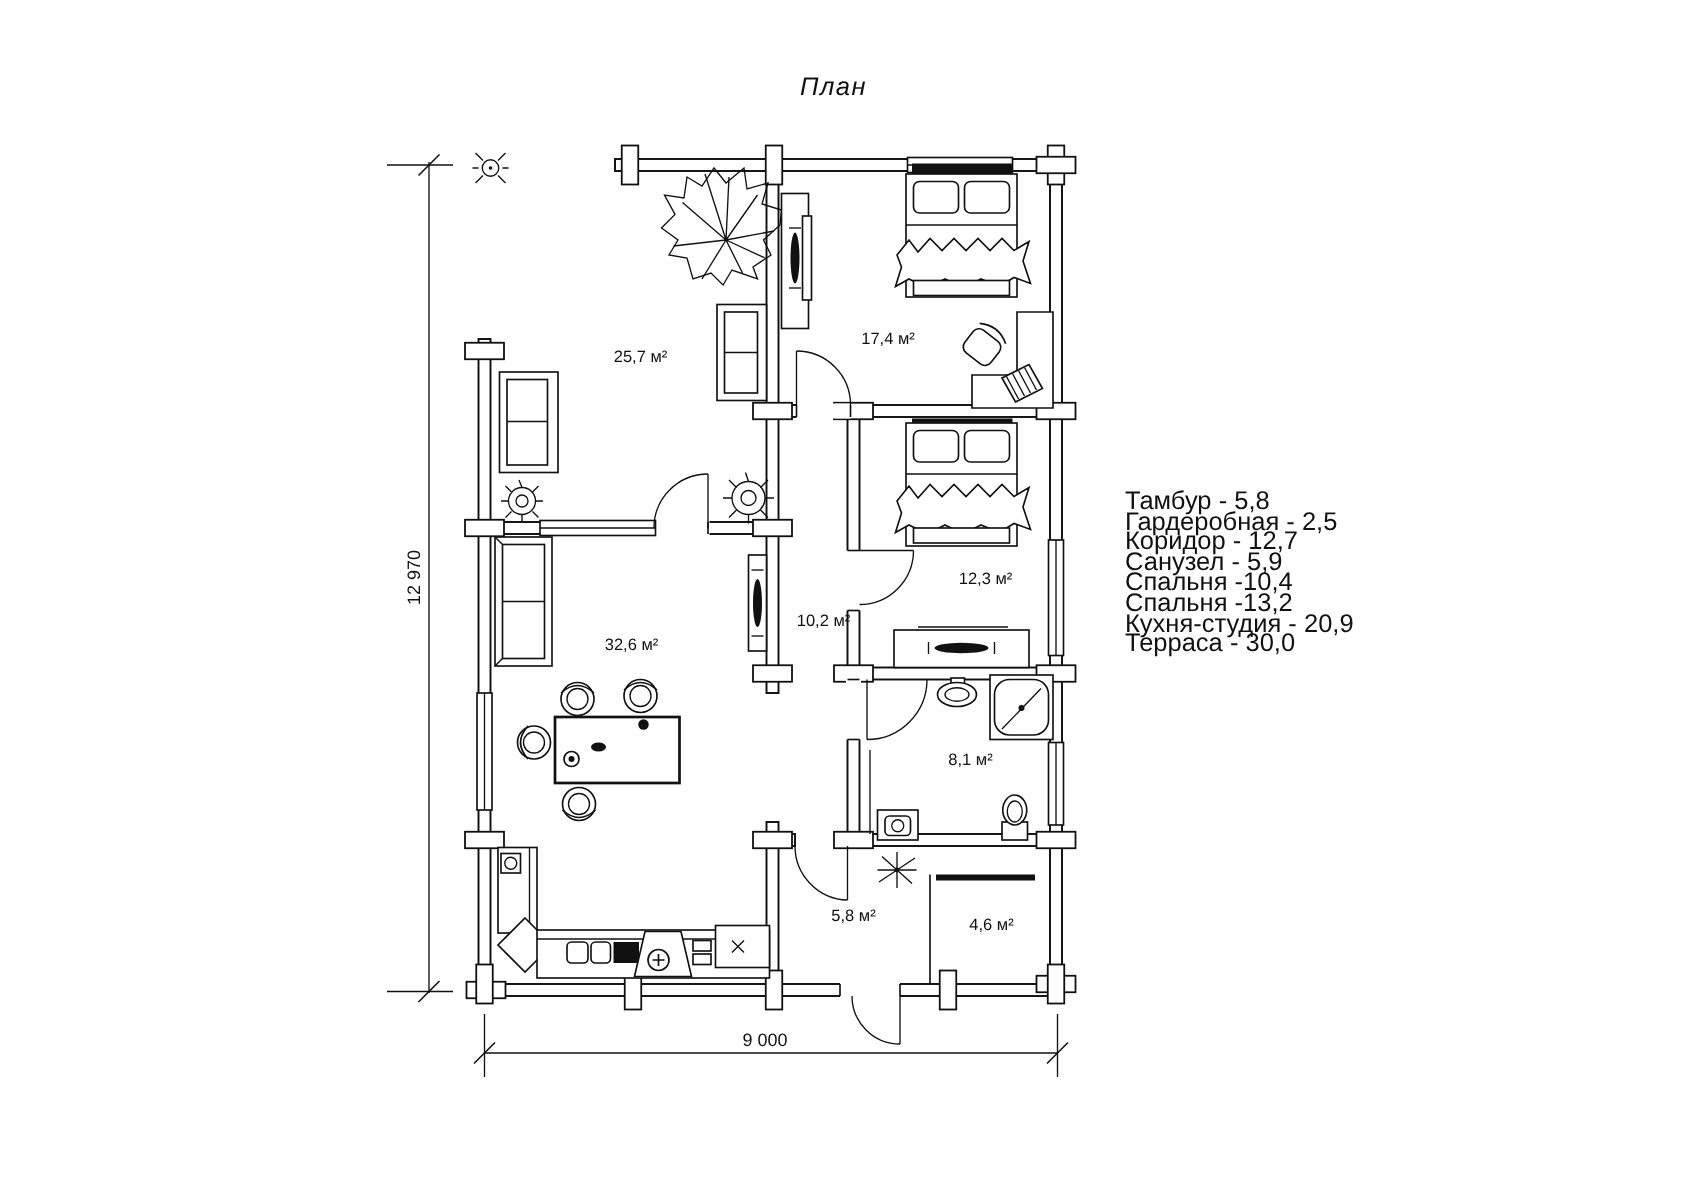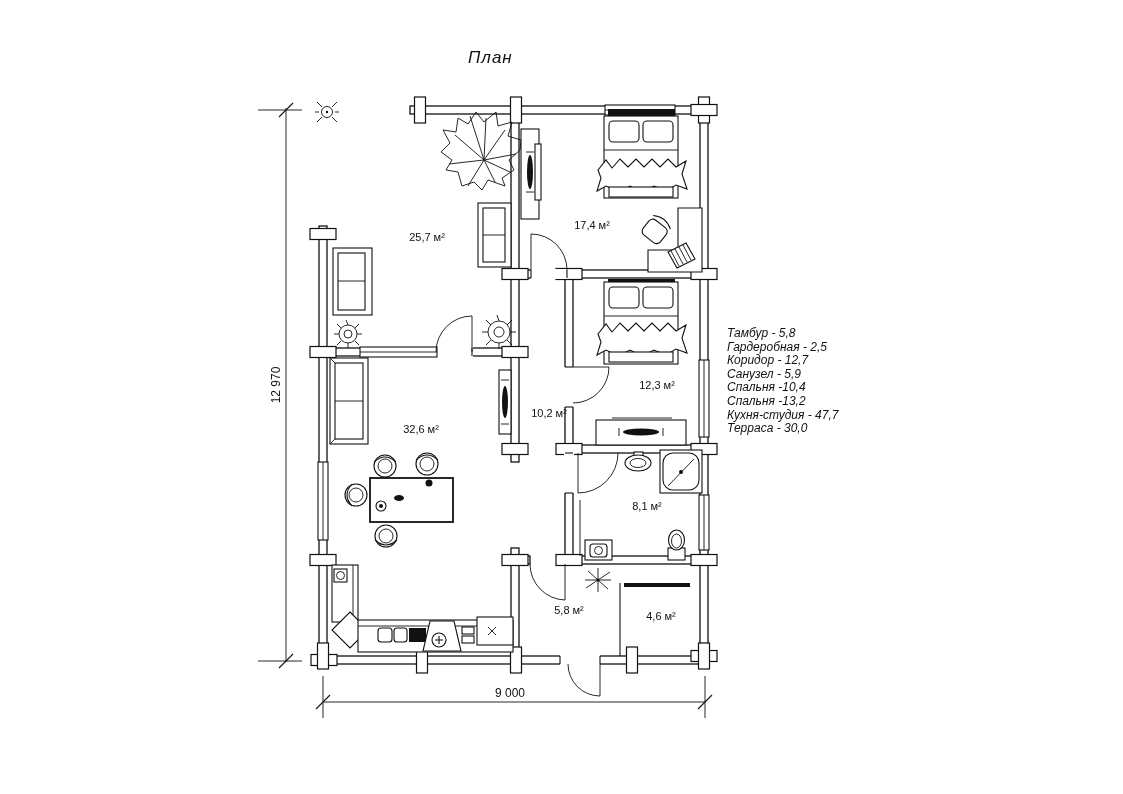--- a/index.html
+++ b/index.html
@@ -1,23 +1,23 @@
 <!DOCTYPE html>
 <html><head>
 <meta charset="utf-8">
 <style>
   html,body{margin:0;padding:0;background:#fff;}
   .canvas{position:relative;width:1123px;height:794px;background:#fff;overflow:hidden;
           font-family:"Liberation Sans", sans-serif;color:#111;}
   svg{position:absolute;left:0;top:0;}
   svg text{font-family:"Liberation Sans", sans-serif;fill:#111;}
-  .plan-title{position:absolute;left:468px;top:48px;width:110px;text-align:left;
+  .plan-title{position:absolute;left:468px;top:48px;width:110px;text-align:right;
               font-size:17px;font-style:italic;letter-spacing:1px;}
-  .legend{position:absolute;left:727px;top:327px;font-size:12px;line-height:13.6px;
-          white-space:nowrap;font-style:italic;}
+  .legend{position:absolute;left:750px;top:327px;font-size:17px;line-height:13.6px;
+          white-space:nowrap;}
   .legend .legend-line{height:13.6px;}
   .wall{fill:#fff;stroke:#111;stroke-width:1.3;}
   .cross{fill:#fff;stroke:#111;stroke-width:1.2;}
   .erase{fill:#fff;stroke:none;}
   .ln{stroke:#111;stroke-width:1.1;fill:none;}
   .thin{stroke:#111;stroke-width:0.9;fill:none;}
   .furn{fill:#fff;stroke:#111;stroke-width:1.1;}
   .blk{fill:#111;stroke:none;}
   .roomlabel{font-size:11px;}
   .dimtext{font-size:12px;}
@@ -346,17 +346,17 @@
     </g>
   </svg>
 
   <div class="legend">
     <div class="legend-line"><span>Тамбур - 5,8</span></div>
     <div class="legend-line"><span>Гардеробная - 2,5</span></div>
     <div class="legend-line"><span>Коридор - 12,7</span></div>
     <div class="legend-line"><span>Санузел - 5,9</span></div>
     <div class="legend-line"><span>Спальня -10,4</span></div>
     <div class="legend-line"><span>Спальня -13,2</span></div>
-    <div class="legend-line"><span>Кухня-студия - 47,7</span></div>
+    <div class="legend-line"><span>Кухня-студия - 20,9</span></div>
     <div class="legend-line"><span>Терраса - 30,0</span></div>
   </div>
 
 </div>
 
 </body></html>

